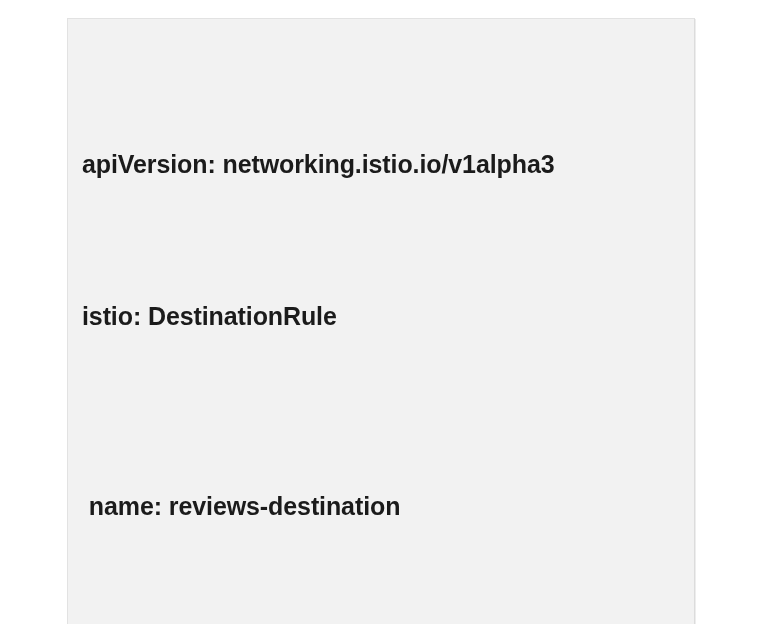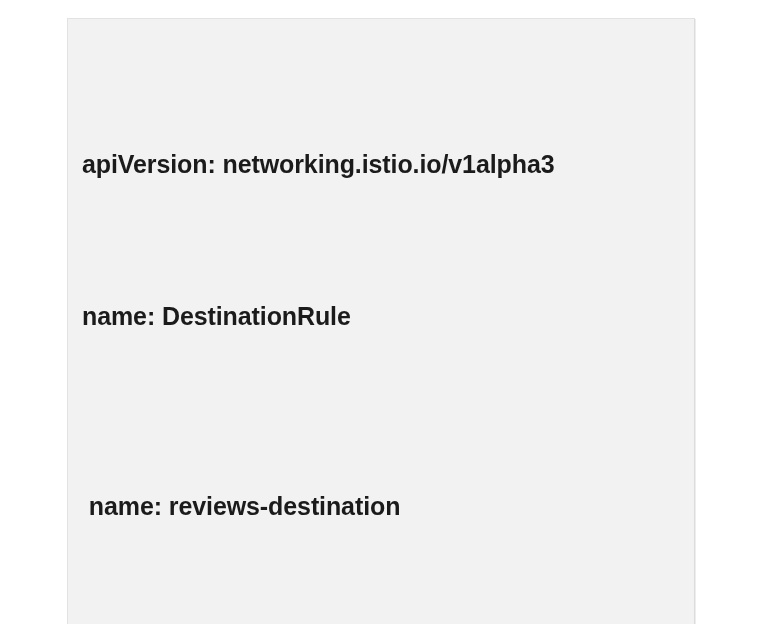--- a/index.html
+++ b/index.html
@@ -56,21 +56,21 @@
 </head>
 <body>
 
 <div id="stage">
 
   <div class="code-card">
     <div class="code-body">
 
       <span class="yline">apiVersion: networking.istio.io/v1alpha3</span>
 
-      <span class="yline">name: DestinationRule</span>
+      <span class="yline">istio: DestinationRule</span>
 
 
       <span class="yline"> name: reviews-destination</span>
 
       
 
       
 
       
 

